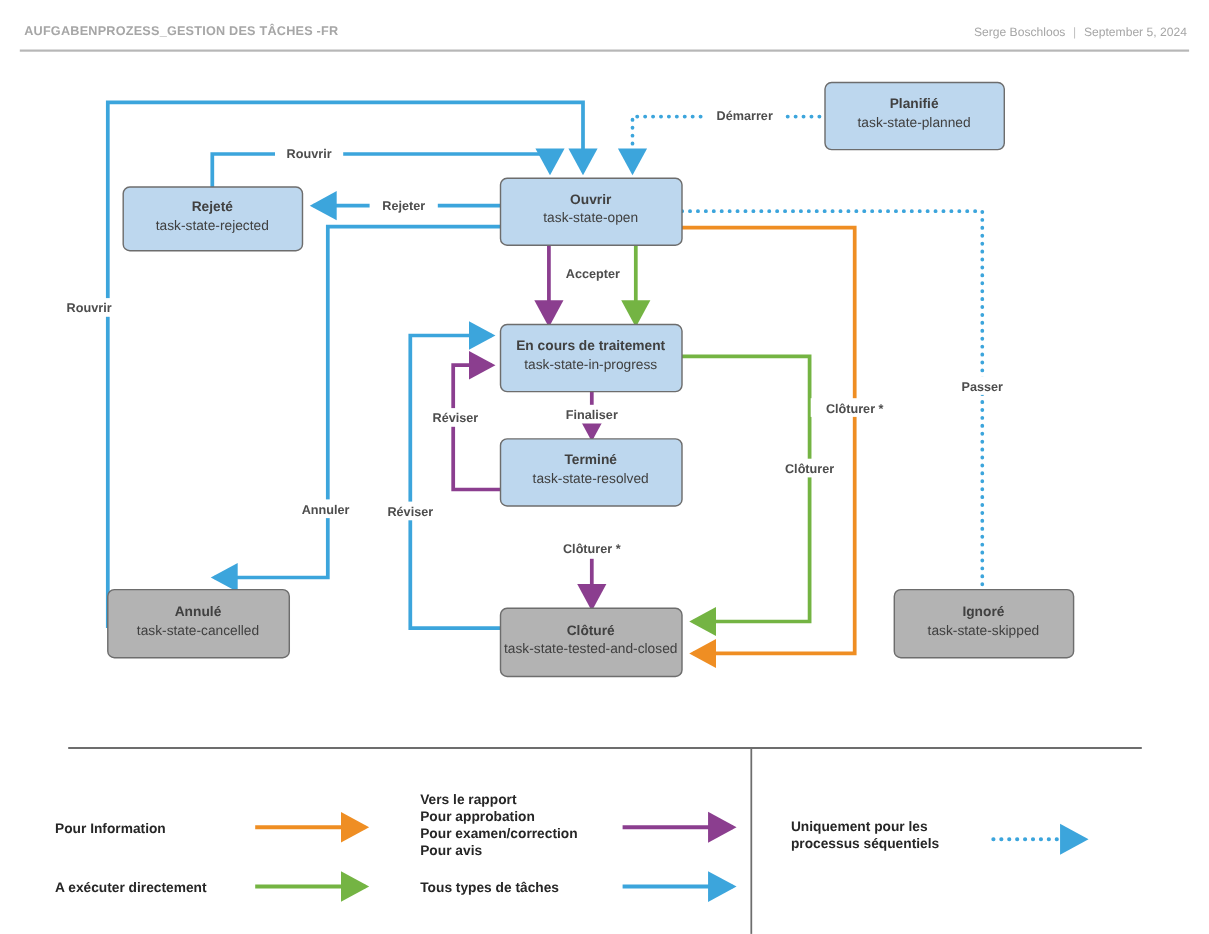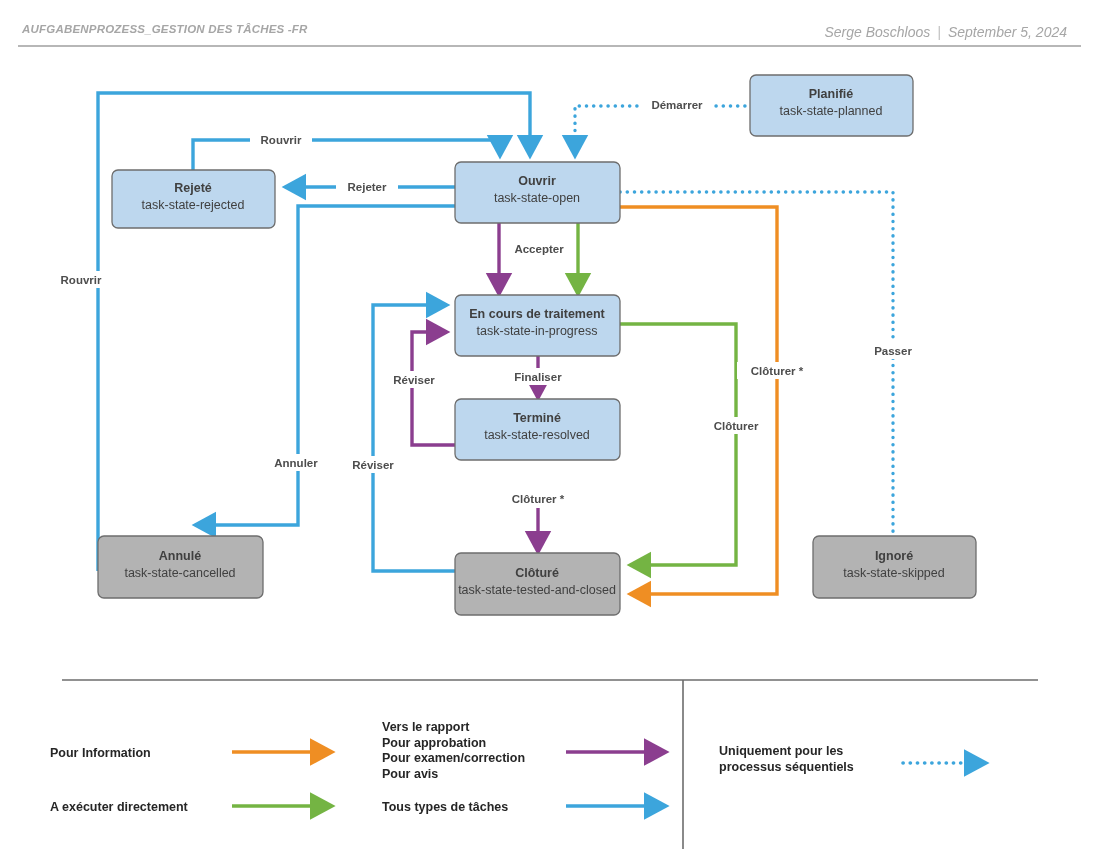--- a/index.html
+++ b/index.html
@@ -1,24 +1,24 @@
 <!DOCTYPE html>
 <html><head>
 <meta charset="utf-8">
 <style>
   html,body{margin:0;padding:0;background:#ffffff;}
   body{width:1099px;height:849px;font-family:"Liberation Sans",sans-serif;overflow:hidden;}
 
   .page{position:relative;width:1099px;height:849px;background:#fff;}
 
   
-  .header{position:absolute;left:0;top:0;width:1099px;height:30px;font-style:italic;}
+  .header{position:absolute;left:0;top:0;width:1099px;height:30px;}
   .header-title{position:absolute;left:22px;top:23px;font-size:11.5px;font-weight:bold;
     letter-spacing:.2px;color:#a6a6a6;white-space:nowrap;}
-  .header-right{position:absolute;right:32px;top:24px;font-size:14px;color:#a6a6a6;white-space:nowrap;}
+  .header-right{position:absolute;right:20px;top:24px;font-size:11px;color:#a6a6a6;white-space:nowrap;}
   .header-sep{display:inline-block;padding:0 7px;color:#c0c0c0;}
   .header-rule{position:absolute;left:18px;top:45px;width:1063px;height:2px;background:#b7b7b7;}
 
   
   .diagram{position:absolute;left:0;top:46px;width:1099px;height:803px;}
   svg.canvas{position:absolute;left:0;top:0;width:1099px;height:803px;display:block;}
 
   .node-title{font-family:"Liberation Sans",sans-serif;font-size:12.5px;font-weight:bold;fill:#404040;}
   .node-sub{font-family:"Liberation Sans",sans-serif;font-size:12.5px;fill:#404040;}
   .edge-label{font-family:"Liberation Sans",sans-serif;font-size:11.5px;font-weight:bold;fill:#4d4d4d;}

